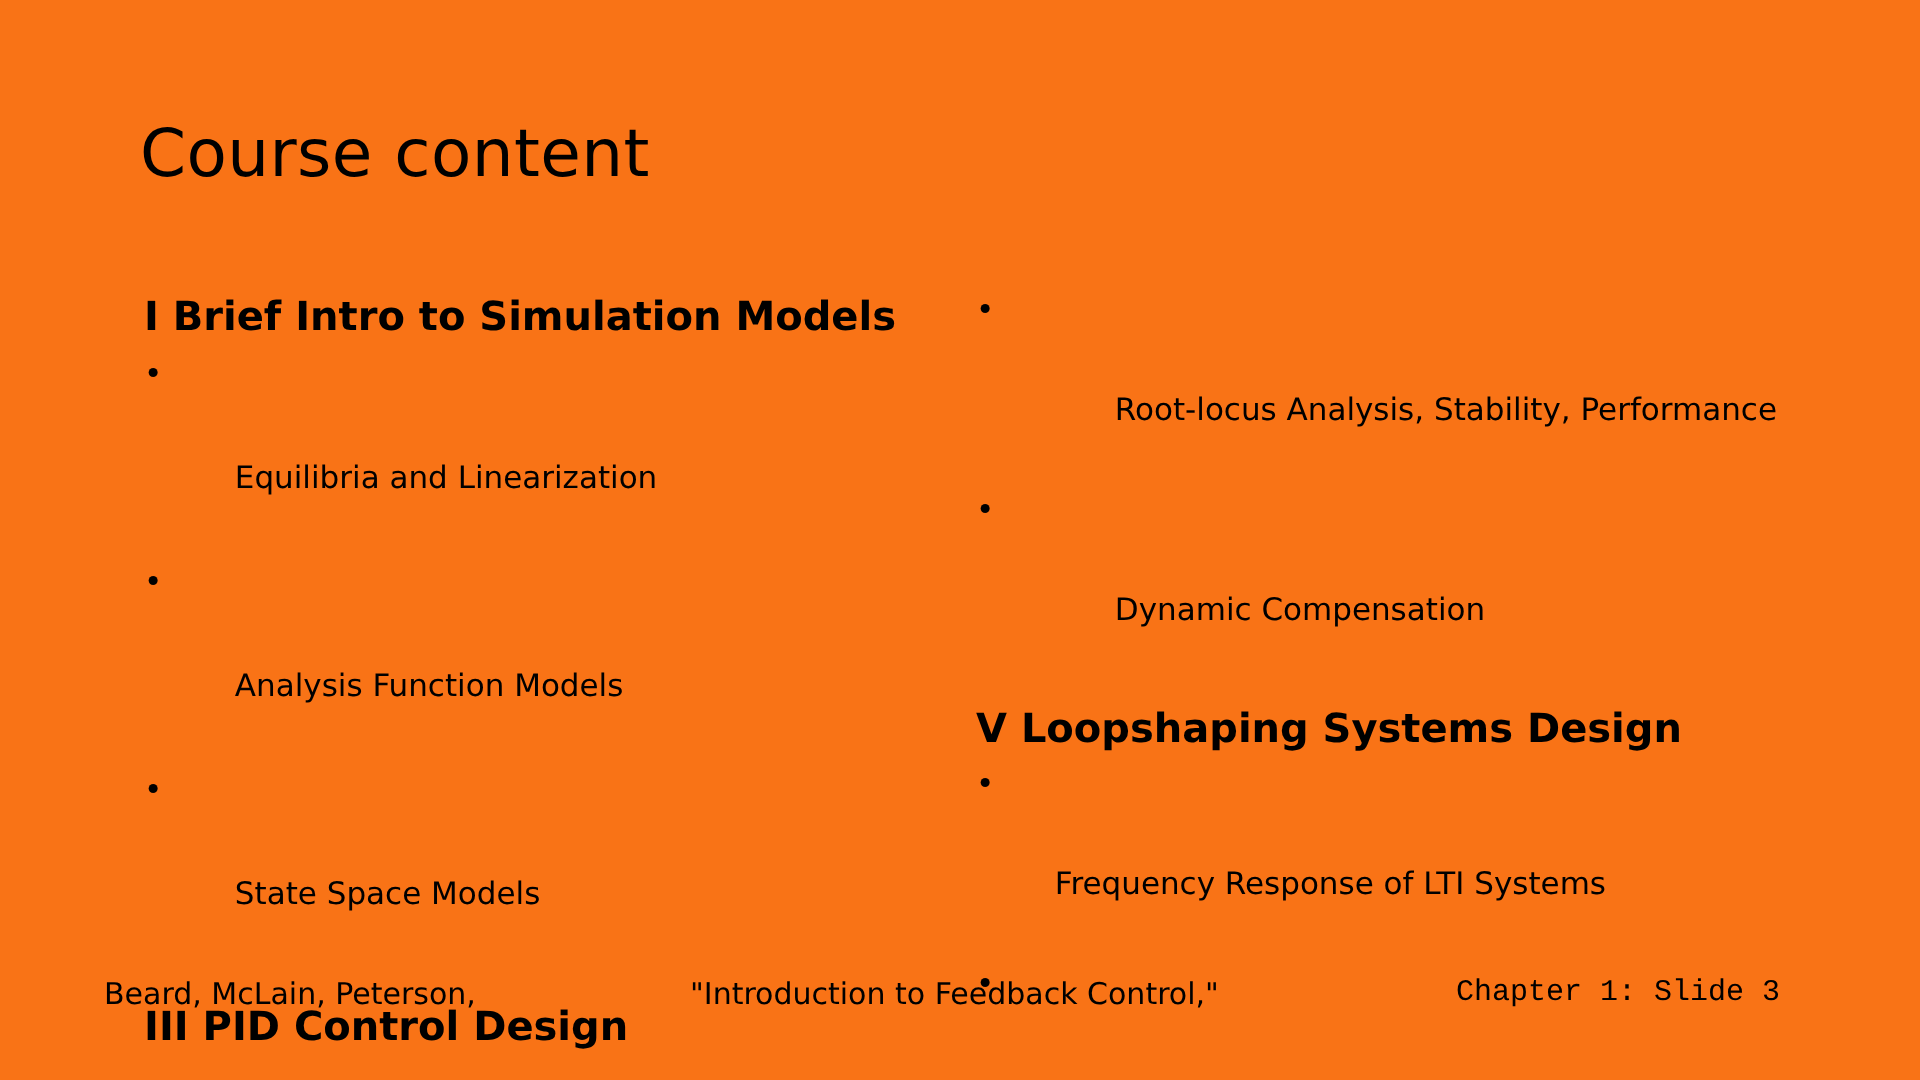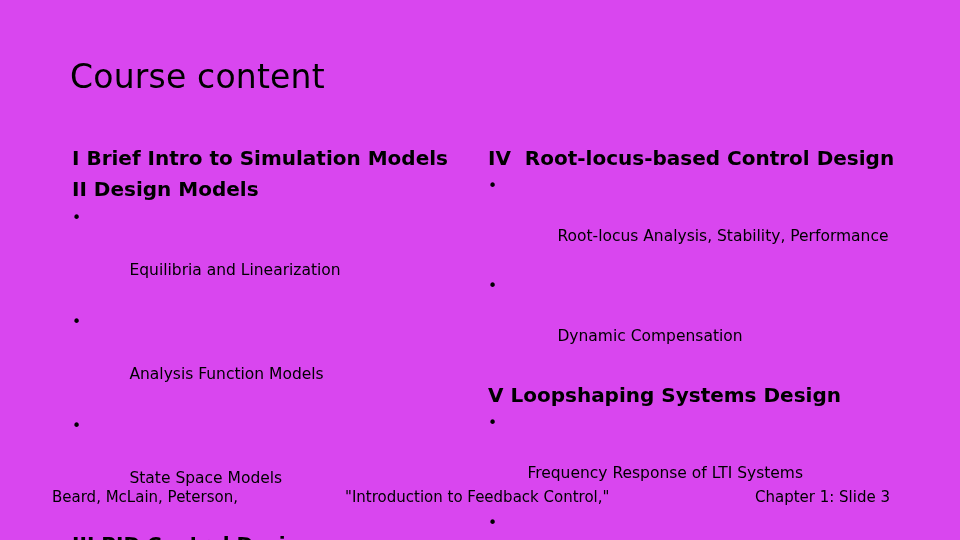--- a/index.html
+++ b/index.html
@@ -4,21 +4,21 @@
 <style>
   html, body {
     margin: 0;
     padding: 0;
     background: #ffffff;
   }
   .slide {
     position: relative;
     width: 960px;
     height: 540px;
-    background: #d946ef;
+    background: #f97316;
     overflow: hidden;
     font-family: "DejaVu Sans", "Liberation Sans", sans-serif;
     color: #000000;
   }
 
   
   .slide-title {
     position: absolute;
     left: 70px;
     top: 57px;
@@ -64,21 +64,21 @@
     left: 0;
     top: 0;
   }
   ul.bullets li .bullet-text {
     display: inline-block;
   }
 
   
   .bul-a { margin-top: 3px; padding-left: 21px; margin-left: 21px; }
   .bul-a li { line-height: 26px; }
-  .bul-a li .bullet-text { margin-left: 18px; }
+  .bul-a li .bullet-text { margin-left: 6px; }
   .bul-a li .bullet-dot { left: 0px; }
 
   
   .bul-c { margin-top: 2px; padding-left: 25px; margin-left: 25px; }
   .bul-c li { line-height: 25px; }
   .bul-c li .bullet-text { margin-left: 30px; }
   .bul-c li .bullet-dot { left: 0px; }
 
   .bul-d { margin-top: 3px; padding-left: 25px; margin-left: 25px; }
   .bul-d li { line-height: 25px; }
@@ -107,34 +107,34 @@
     position: absolute;
     left: 345px;
     top: 0;
     white-space: pre;
   }
   .footer-right {
     position: absolute;
     right: 70px;
     top: 0;
     white-space: pre;
+    font-family: Liberation Mono, monospace;
   }
 </style>
 </head>
 <body>
 
 <div class="slide">
 
   <div class="slide-title">Course content</div>
 
   <div class="col col-left">
 
     <div class="sec-head">I Brief Intro to Simulation Models</div>
 
-    <div class="sec-head">II Design Models</div>
     <ul class="bullets bul-a">
       <li>
         <span class="bullet-dot">•</span>
         <span class="bullet-text">Equilibria and Linearization</span>
       </li>
       <li>
         <span class="bullet-dot">•</span>
         <span class="bullet-text">Analysis Function Models</span>
       </li>
       <li>
@@ -144,21 +144,20 @@
     </ul>
 
     <div class="gap-md"></div>
 
     <div class="sec-head">III PID Control Design</div>
 
   </div>
 
   <div class="col col-right">
 
-    <div class="sec-head">IV  Root-locus-based Control Design</div>
     <ul class="bullets bul-c">
       <li>
         <span class="bullet-dot">•</span>
         <span class="bullet-text">Root-locus Analysis, Stability, Performance</span>
       </li>
       <li>
         <span class="bullet-dot">•</span>
         <span class="bullet-text">Dynamic Compensation</span>
       </li>
     </ul>

